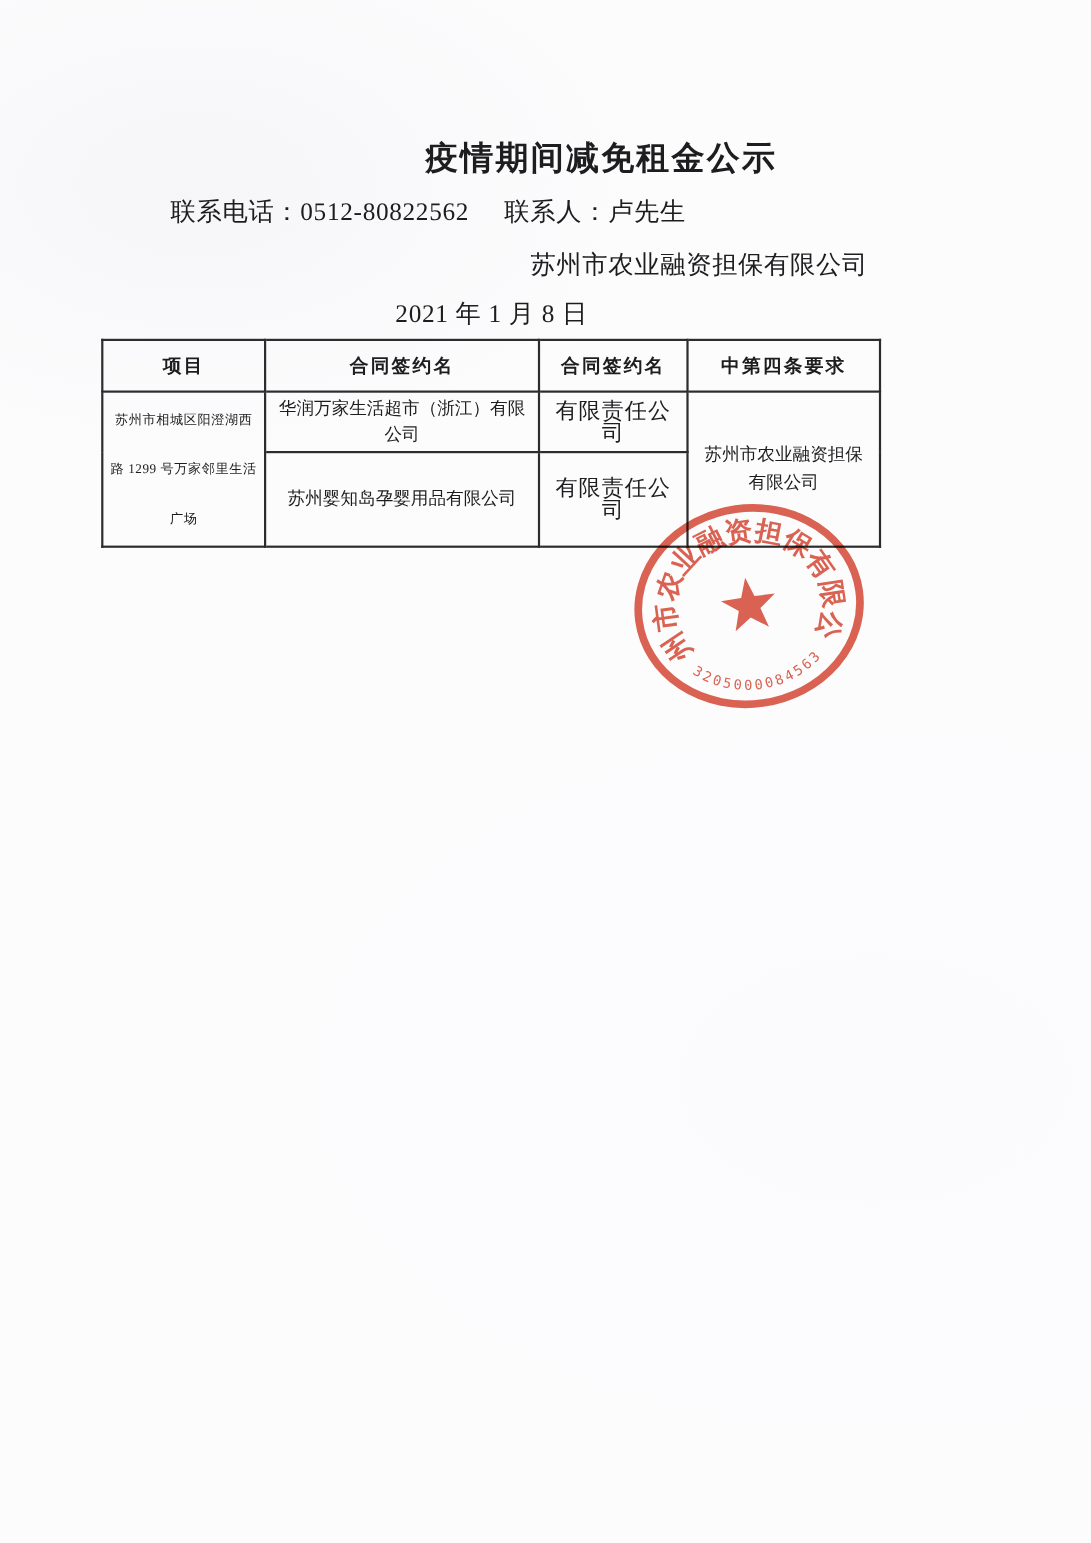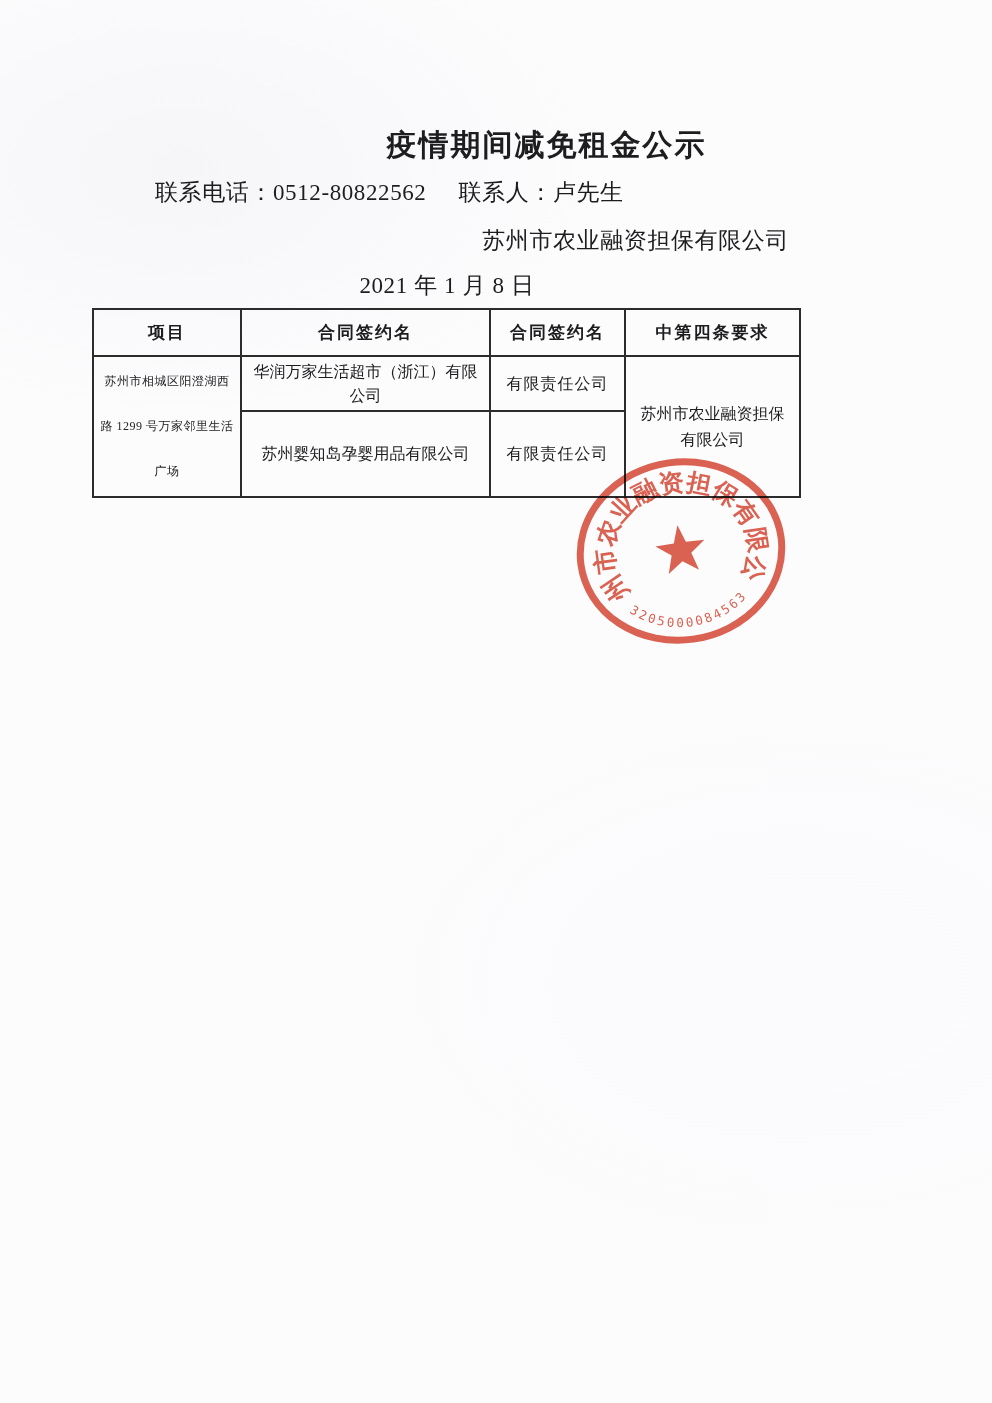--- a/index.html
+++ b/index.html
@@ -57,21 +57,21 @@
     color:#1d1d1f;
     margin-left:44px;
   }
   .tenant-table th{
     height:41px;font-size:17px;font-weight:700;letter-spacing:2px;
   }
   .tenant-table tr.r1 td{height:49px;}
   .tenant-table tr.r2 td{height:79px;}
   td.project{font-size:12px;line-height:45px;letter-spacing:0.5px;}
   td.contract{font-size:16px;line-height:24px;}
-  td.etype{font-size:16px;line-height:20px;letter-spacing:1px;border-radius:13px;}
+  td.etype{font-size:20px;line-height:20px;letter-spacing:1px;border-radius:13px;}
   td.impl{font-size:16px;line-height:26px;padding:0 10px;}
   .stamp{
     position:absolute;left:571px;top:451px;width:220px;height:200px;
     transform:rotate(-8deg);
     opacity:0.82;
     mix-blend-mode:multiply;
     pointer-events:none;
   }
   .stamp svg{display:block;}
   .seal-text{

